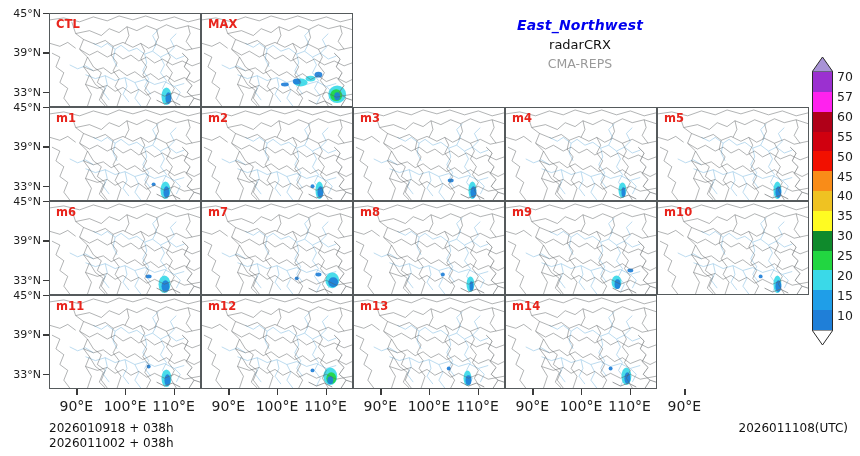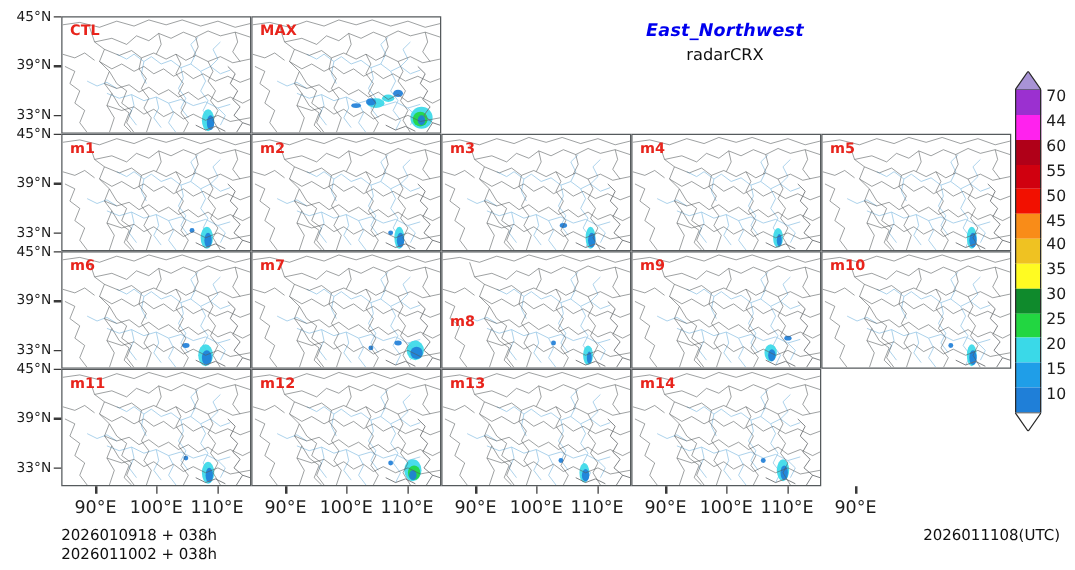--- a/index.html
+++ b/index.html
@@ -52,20 +52,21 @@
           transform:translateY(-50%);white-space:nowrap;}
 </style>
 </head>
 <body>
 
 <div class="stage">
 
   <div class="title-block">
     <div class="t-main">East_Northwest</div>
     <div class="t-sub">radarCRX</div>
+    <div class="t-sub2">CMA-REPS</div>
   </div>
 
   <div class="grid" id="grid">
       <div class="row" style="top: 0px; position: absolute; left: 0px; width: 760px;">
         <div class="panel" style="left: 152px;">
           <svg viewBox="0 0 152 94" preserveAspectRatio="none">
             <path d="M44,30 L52,34 L58,30 L66,36 L72,32 L80,38 L88,35 L96,41 L104,38 L112,44 L120,40 L128,46 L136,43" fill="none" stroke="#9ecbe8" stroke-width="0.7"></path>
             <path d="M96,41 L98,50 L94,58 L100,66 L96,74 L102,82" fill="none" stroke="#9ecbe8" stroke-width="0.7"></path>
             <path d="M112,44 L116,52 L112,60 L118,68 L114,76 L120,84 L116,92" fill="none" stroke="#9ecbe8" stroke-width="0.7"></path>
             <path d="M36,62 L46,66 L56,63 L66,68 L76,65 L86,70 L96,67 L106,72 L116,69 L126,74 L136,71" fill="none" stroke="#9ecbe8" stroke-width="0.7"></path>
@@ -461,21 +462,21 @@
             <path d="M118,36 L122,44 L118,52 L124,60 L120,68 L126,76 L122,84 L128,94" fill="none" stroke="#555a5c" stroke-width="0.55" opacity="0.85"></path>
             <path d="M78,13 L80,22 L76,30" fill="none" stroke="#555a5c" stroke-width="0.55" opacity="0.85"></path>
             <path d="M108,16 L110,24 L106,32" fill="none" stroke="#555a5c" stroke-width="0.55" opacity="0.85"></path>
             <path d="M140,12 L142,20 L138,28 L144,36" fill="none" stroke="#555a5c" stroke-width="0.55" opacity="0.85"></path>
             <path d="M2,40 L10,44 L6,54 L14,60 L10,70 L18,76 L14,86 L20,94" fill="none" stroke="#555a5c" stroke-width="0.55" opacity="0.85"></path>
             <path d="M0,30 L10,33 L18,29 L26,35" fill="none" stroke="#555a5c" stroke-width="0.55" opacity="0.85"></path>
             <path d="M134,40 L140,46 L136,54 L142,60 L138,67 L144,73 L139,80 L146,86 L141,94" fill="none" stroke="#6b6f72" stroke-width="0.7"></path>
             <path d="M146,86 L152,88" fill="none" stroke="#6b6f72" stroke-width="0.7"></path>
             <path d="M108,88 L116,92 L124,89 L132,93" fill="none" stroke="#6b6f72" stroke-width="0.7"></path>
           </svg>
-          <div class="plabel" style="color: rgb(232, 36, 28); margin-top: 45px;">m8</div>
+          <div class="plabel" style="color: rgb(232, 36, 28);">m8</div>
         </div>
         <div class="panel" style="left: 456px;">
           <svg viewBox="0 0 152 94" preserveAspectRatio="none">
             <path d="M44,30 L52,34 L58,30 L66,36 L72,32 L80,38 L88,35 L96,41 L104,38 L112,44 L120,40 L128,46 L136,43" fill="none" stroke="#9ecbe8" stroke-width="0.7"></path>
             <path d="M96,41 L98,50 L94,58 L100,66 L96,74 L102,82" fill="none" stroke="#9ecbe8" stroke-width="0.7"></path>
             <path d="M112,44 L116,52 L112,60 L118,68 L114,76 L120,84 L116,92" fill="none" stroke="#9ecbe8" stroke-width="0.7"></path>
             <path d="M36,62 L46,66 L56,63 L66,68 L76,65 L86,70 L96,67 L106,72 L116,69 L126,74 L136,71" fill="none" stroke="#9ecbe8" stroke-width="0.7"></path>
             <path d="M56,63 L58,72 L54,80 L60,88" fill="none" stroke="#9ecbe8" stroke-width="0.7"></path>
             <path d="M76,65 L78,74 L74,82 L80,90" fill="none" stroke="#9ecbe8" stroke-width="0.7"></path>
             <path d="M104,38 L108,30 L104,22 L110,16" fill="none" stroke="#9ecbe8" stroke-width="0.7"></path>
@@ -780,21 +781,21 @@
     <div>2026011108(UTC)</div>
   </div>
 
   <div class="cbar" id="cbar">
       <div class="cb-arrow" style="top: -15px; height: 15px;"><svg viewBox="0 0 21 15" width="21" height="15">
   <polygon points="10.5,0 21,15 0,15" fill="#a893d6" stroke="#2a2a2a" stroke-width="1"></polygon>
 </svg></div>
       <div class="cb-band" style="top: 0px; height: 19.8462px; background: rgb(155, 48, 208);"></div>
       <div class="cb-lab" style="top: 4.36615px;">70</div>
       <div class="cb-band" style="top: 19.8462px; height: 19.8462px; background: rgb(255, 34, 238);"></div>
-      <div class="cb-lab" style="top: 24.2123px;">44</div>
+      <div class="cb-lab" style="top: 24.2123px;">57</div>
       <div class="cb-band" style="top: 39.6923px; height: 19.8462px; background: rgb(176, 0, 24);"></div>
       <div class="cb-lab" style="top: 44.0585px;">60</div>
       <div class="cb-band" style="top: 59.5385px; height: 19.8462px; background: rgb(208, 0, 15);"></div>
       <div class="cb-lab" style="top: 63.9046px;">55</div>
       <div class="cb-band" style="top: 79.3846px; height: 19.8462px; background: rgb(242, 16, 0);"></div>
       <div class="cb-lab" style="top: 83.7508px;">50</div>
       <div class="cb-band" style="top: 99.2308px; height: 19.8462px; background: rgb(249, 140, 24);"></div>
       <div class="cb-lab" style="top: 103.597px;">45</div>
       <div class="cb-band" style="top: 119.077px; height: 19.8462px; background: rgb(239, 194, 34);"></div>
       <div class="cb-lab" style="top: 123.443px;">40</div>

